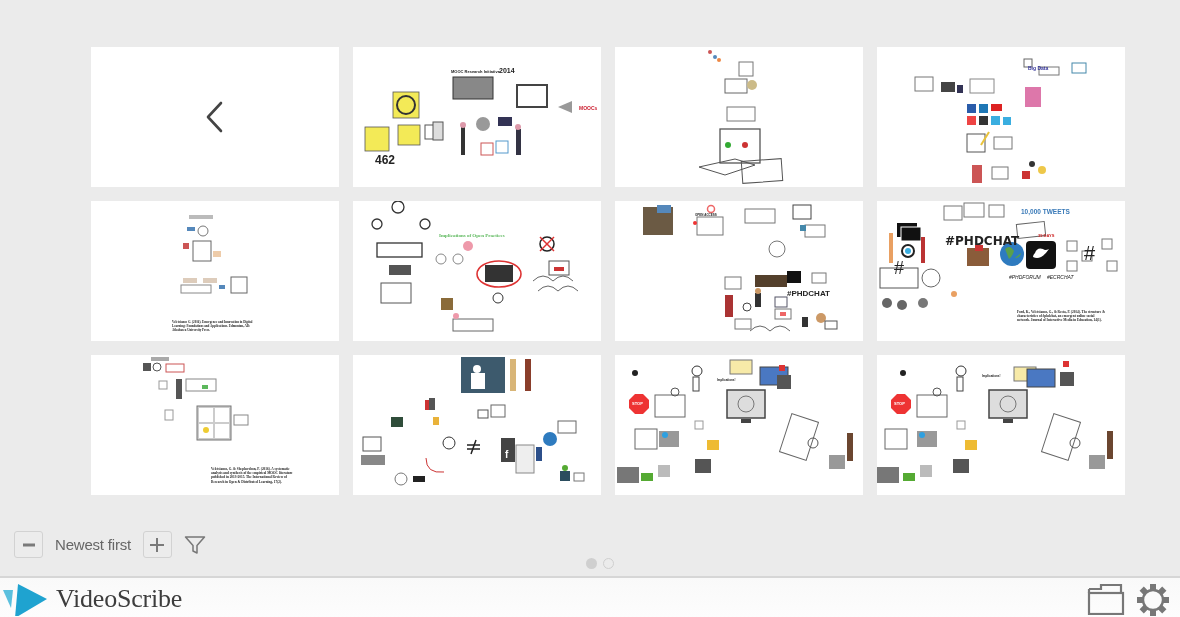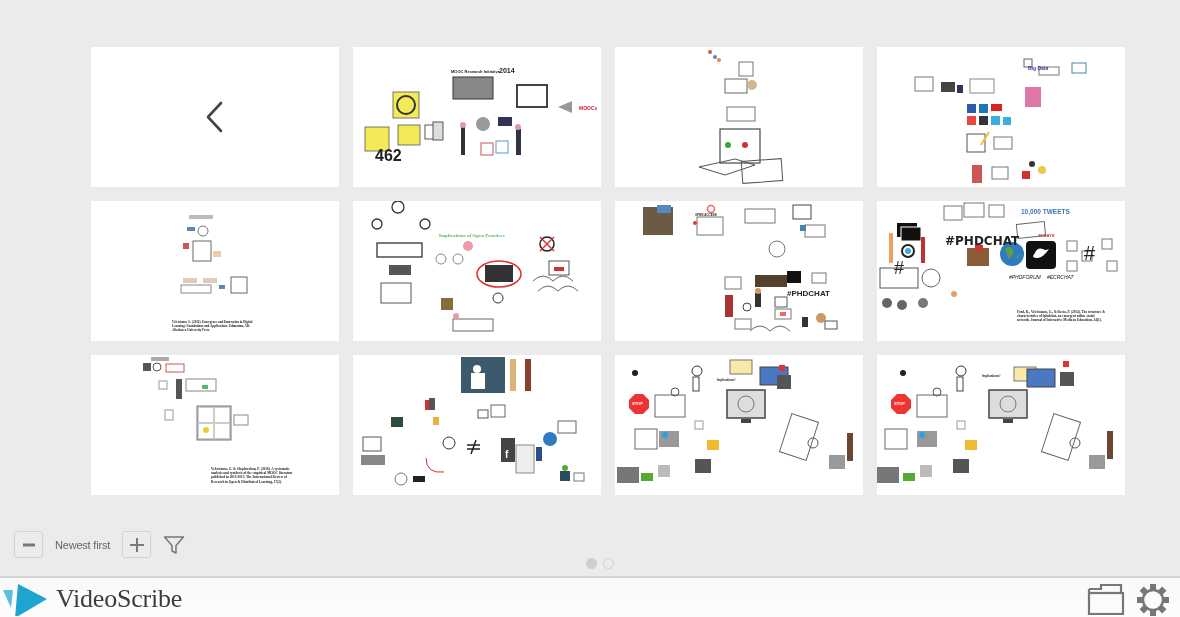--- a/index.html
+++ b/index.html
@@ -7,21 +7,21 @@
   .stage { position: absolute; left: 0; top: 0; width: 1180px; height: 576px; background: #ebebeb; }
   .grid { position: absolute; left: 91px; top: 47px; width: 1036px; display: grid; grid-template-columns: repeat(4, 248px); grid-template-rows: repeat(3, 140px); column-gap: 14px; row-gap: 14px; }
   .card { background: #fff; position: relative; overflow: hidden; cursor: pointer; }
   .card svg { position: absolute; left: 0; top: 0; width: 100%; height: 100%; }
   .prev-card { display: flex; align-items: center; justify-content: center; }
   .prev-card svg { position: static; width: 24px; height: 34px; }
   .thumb-title { position: absolute; font-size: 5px; font-weight: bold; white-space: nowrap; color: #222; }
   .thumb-text { position: absolute; font-size: 3.6px; line-height: 4.4px; font-family: "Liberation Serif", serif; font-weight: bold; color: #222; width: 90px; }
   .sort-bar { position: absolute; left: 14px; top: 531px; height: 27px; display: flex; align-items: center; }
   .sq-btn { width: 29px; height: 27px; border: 1px solid #d2d2d2; border-radius: 3px; background: #ececec; display: flex; align-items: center; justify-content: center; cursor: pointer; }
-  .sort-label { font-size: 11px; color: #666; margin: 0 12px 0 12px; letter-spacing: -0.2px; }
+  .sort-label { font-size: 15px; color: #666; margin: 0 12px 0 12px; letter-spacing: -0.2px; }
   .filter-btn { margin-left: 11px; width: 24px; height: 24px; display: flex; align-items: center; justify-content: center; cursor: pointer; }
   .pager { position: absolute; left: 586px; top: 558px; display: flex; gap: 6px; }
   .dot { width: 11px; height: 11px; border-radius: 50%; cursor: pointer; }
   .dot.active { background: #cfcfcf; }
   .dot.inactive { border: 1.5px solid #cfcfcf; background: transparent; }
   .bottombar { position: absolute; left: 0; top: 576px; width: 1180px; height: 41px; background: linear-gradient(#f9f9f9, #fdfdfd); border-top: 2px solid #d6d6d6; }
   .logo { position: absolute; left: 2px; top: 4px; display: flex; align-items: center; }
   .logo-text { font-size: 26px; color: #3d3d3d; margin-left: 8px; letter-spacing: -0.2px; font-family: Liberation Serif, serif; }
   .icon-btn { position: absolute; top: 5px; cursor: pointer; }
 </style>
@@ -52,21 +52,21 @@
         <path d="M205 60 l14 -6 v12 z" fill="#999"></path>
         <rect x="108" y="80" width="4" height="28" fill="#333"></rect>
           <rect x="163" y="82" width="5" height="26" fill="#334"></rect>
         <circle cx="110" cy="78" r="3" fill="#d9a"></circle>
           <circle cx="165" cy="80" r="3" fill="#d9a"></circle>
         <rect x="128" y="96" width="12" height="12" fill="none" stroke="#c55"></rect>
         <rect x="143" y="94" width="12" height="12" fill="none" stroke="#59c"></rect>
       </svg>
       <span class="thumb-title" style="left:98px;top:22px;font-size:4px">MOOC Research Initiative</span>
       <span class="thumb-title" style="left:146px;top:20px;font-size:7px">2014</span>
-      <span class="thumb-title" style="left:22px;top:100px;font-size:16px">462</span>
+      <span class="thumb-title" style="left:22px;top:106px;font-size:12px">462</span>
       <span class="thumb-title" style="left:226px;top:58px;font-size:5px;color:#c23">MOOCs</span>
     </div>
 
     <div class="card">
       <svg viewBox="0 0 248 140">
         <circle cx="95" cy="5" r="2" fill="#c55"></circle>
           <circle cx="100" cy="10" r="2" fill="#58b"></circle>
           <circle cx="104" cy="13" r="2" fill="#e84"></circle>
         <rect x="124" y="15" width="14" height="14" fill="none" stroke="#777"></rect>
         <rect x="110" y="32" width="22" height="14" fill="none" stroke="#666"></rect>

